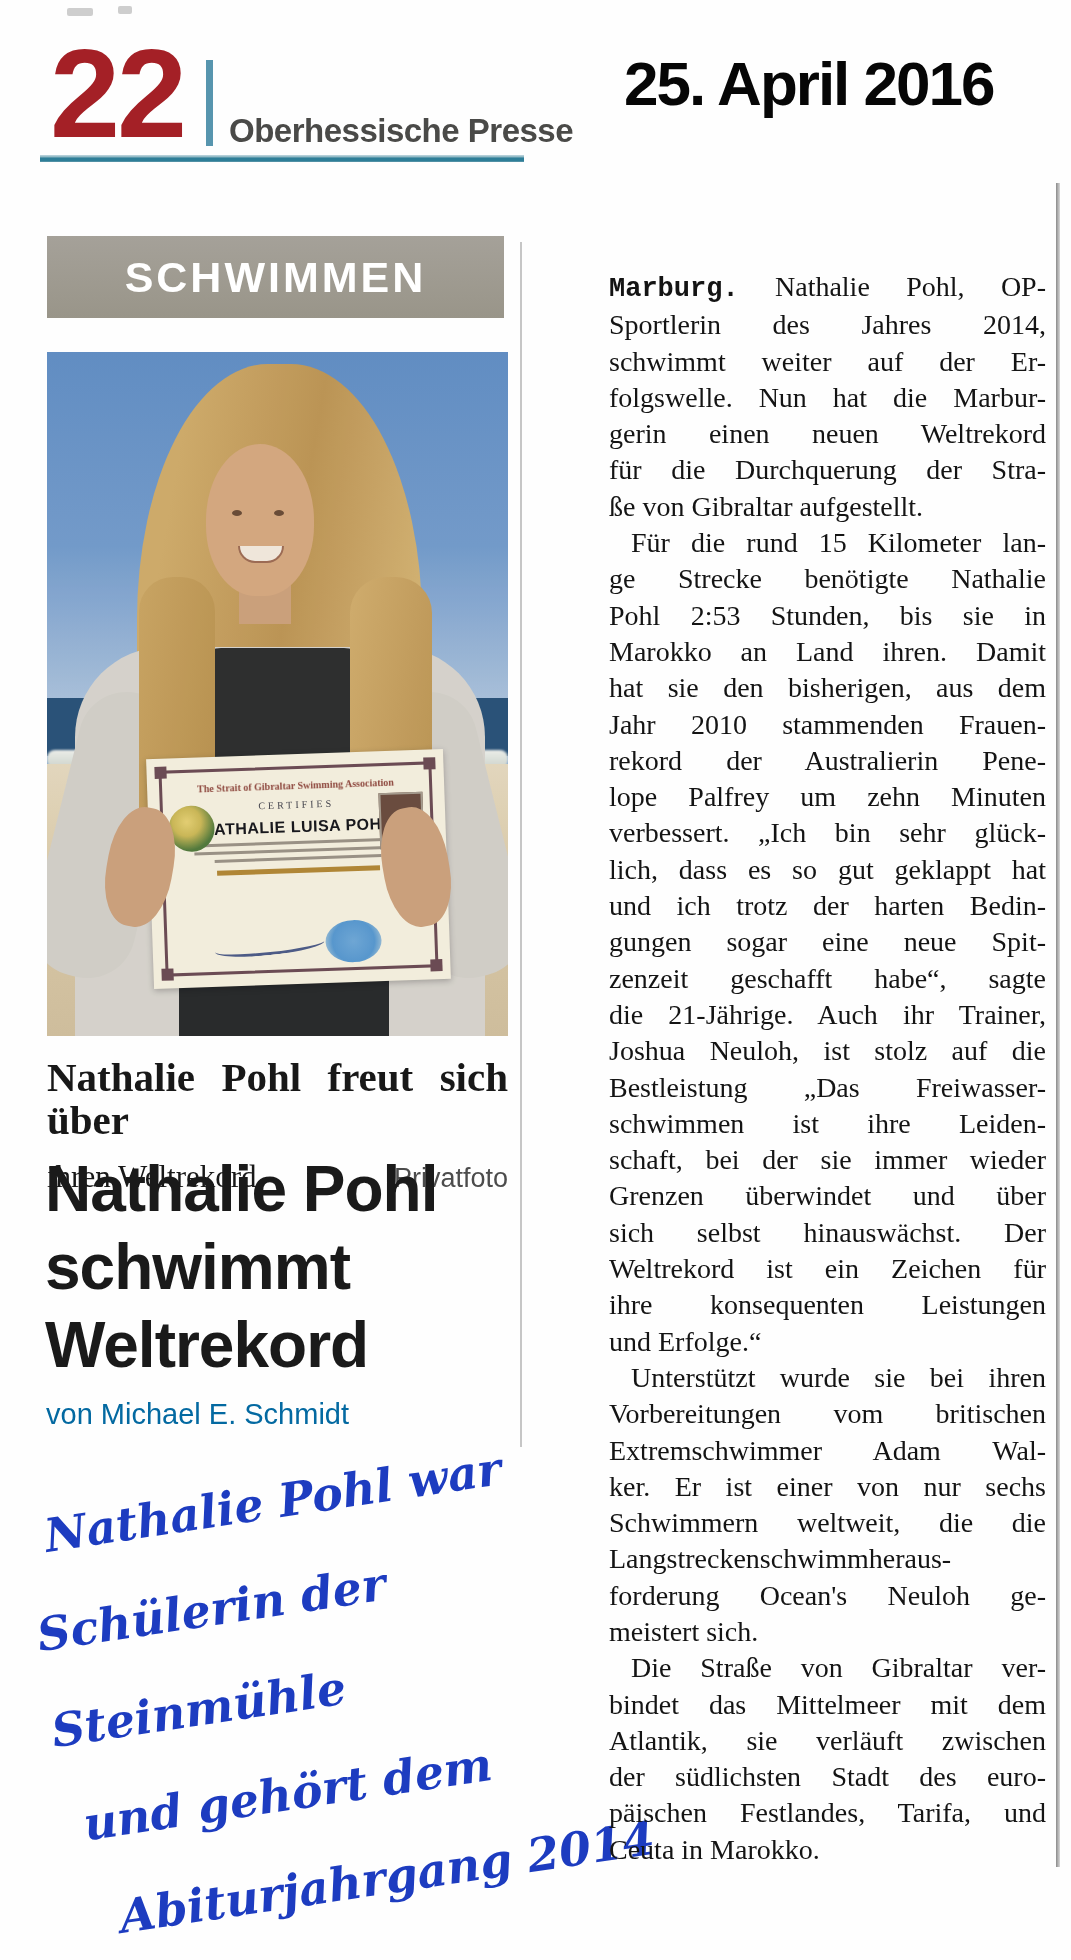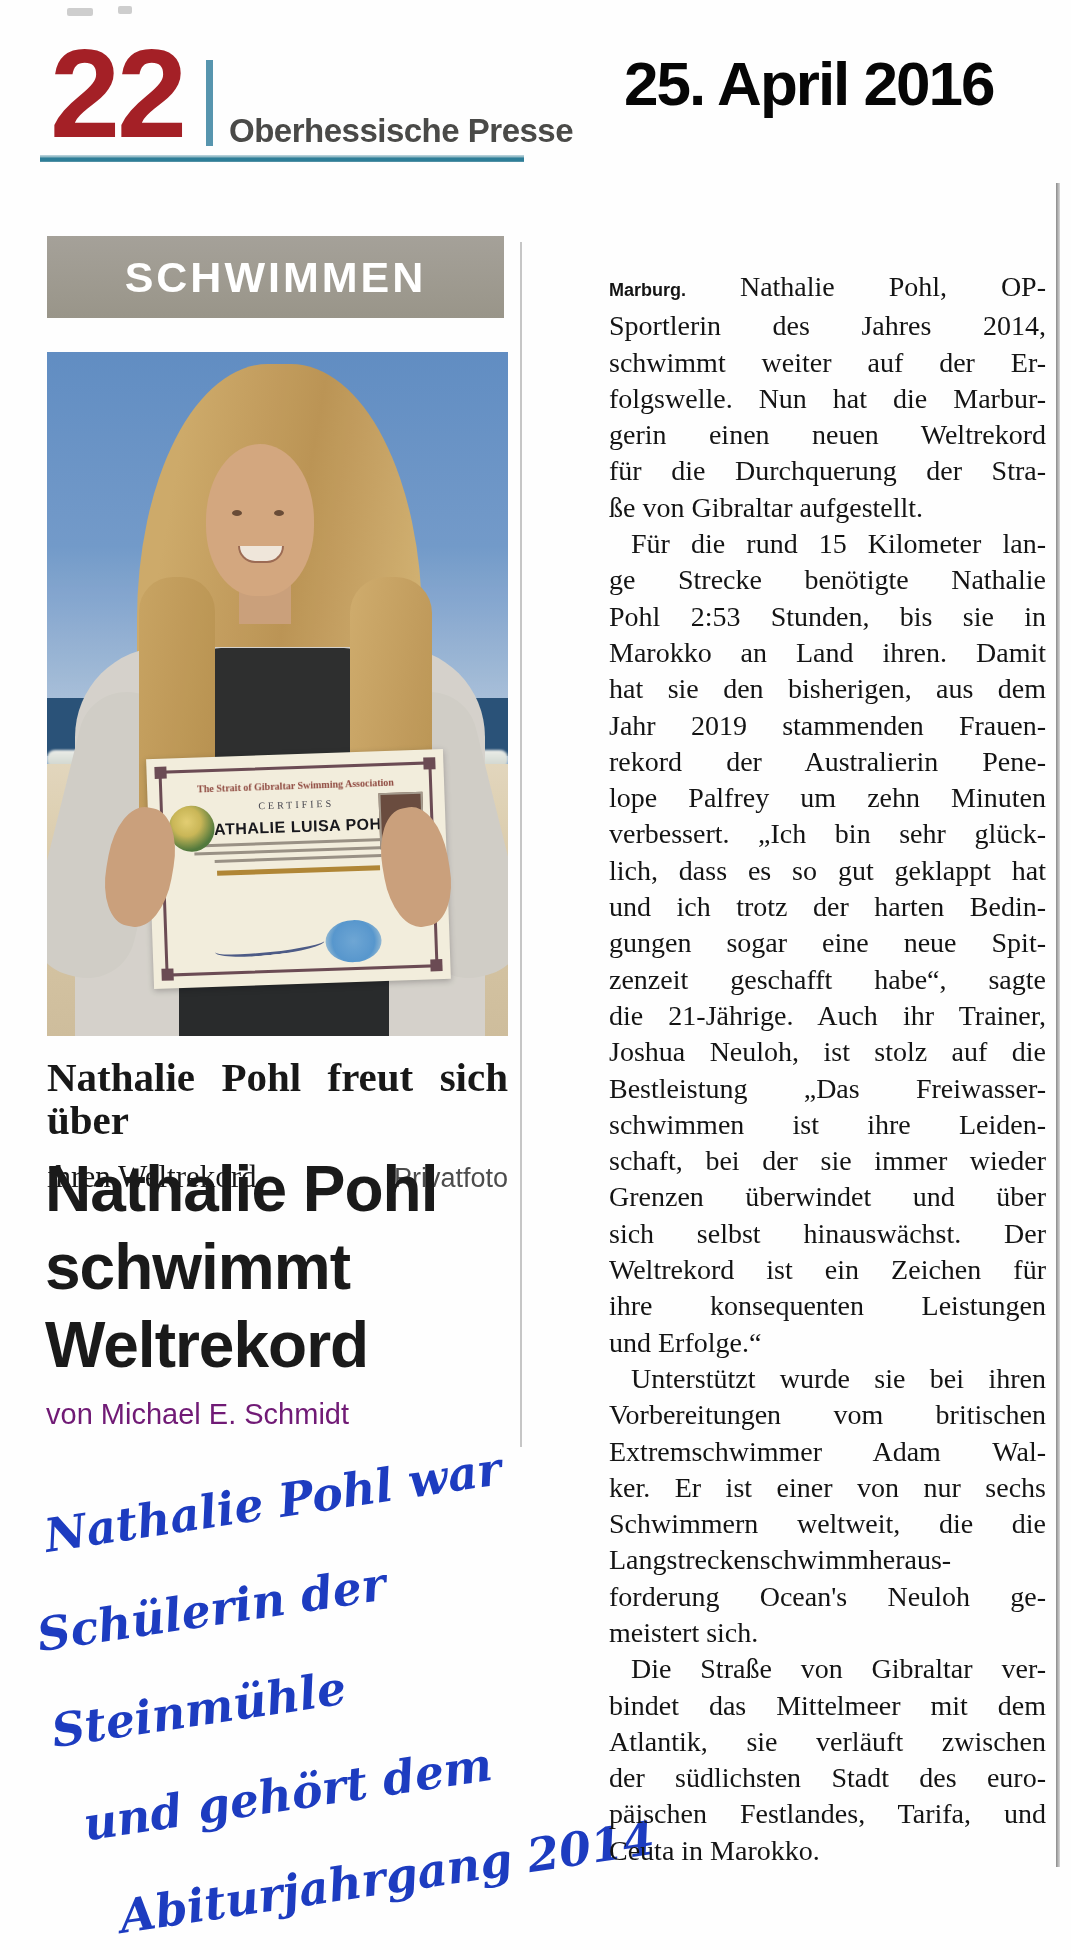--- a/index.html
+++ b/index.html
@@ -84,33 +84,33 @@
   
   .caption{left:47px;top:1056px;width:461px;color:#181818;}
   .cap1{font-size:41px;font-weight:700;line-height:43px;text-align:justify;text-align-last:justify;}
   .cap2{display:flex;justify-content:space-between;align-items:baseline;line-height:43px;}
   .cap2 .bold{font-size:31px;font-weight:400;margin-top:13px;}
   .credit{font-family:"Liberation Sans",sans-serif;font-size:27px;color:#4c4c4c;}
 
   
   .headline{left:45px;top:1150px;font-family:"Liberation Sans",sans-serif;font-weight:700;
         font-size:64px;line-height:78px;color:#1a1a1a;letter-spacing:-1px;}
-  .byline{left:46px;top:1398px;font-family:"Liberation Sans",sans-serif;font-size:29px;color:#701a75;}
+  .byline{left:46px;top:1398px;font-family:"Liberation Sans",sans-serif;font-size:29px;color:#0369a1;}
 
   
   .note{left:16px;top:1492px;width:640px;transform:rotate(-8.5deg);transform-origin:0 0;
         font-family:"DejaVu Serif",serif;font-style:italic;font-weight:700;
         font-size:46px;line-height:97px;}
 
   
   .article{left:609px;top:269px;width:437px;font-size:28px;line-height:36.3px;color:#141414;}
   .article .line{text-align:justify;text-align-last:justify;}
   .article .line.last{text-align-last:left;}
   .article .para.indent .line.first{text-indent:22px;}
-  .article .lead{font-family:Liberation Sans, sans-serif;font-weight:700;font-size:18px;}
+  .article .lead{font-family:Liberation Mono, monospace;font-weight:700;font-size:27px;}
 
   
   .divider-left{left:520px;top:242px;width:2px;height:1205px;background:#c6c6c6;}
   .divider-right{left:1056px;top:183px;width:4px;height:1684px;
         background:linear-gradient(90deg,#8a8a8a 0%,#d8d8d8 100%);}
 </style>
 </head>
 <body>
 
 <div class="page">
@@ -203,21 +203,21 @@
         <div class="line">gerin einen neuen Weltrekord</div>
         <div class="line">für die Durchquerung der Stra-</div>
         <div class="line last">ße von Gibraltar aufgestellt.</div>
       </div>
       <div class="para indent">
         <div class="line first">Für die rund 15 Kilometer lan-</div>
         <div class="line">ge Strecke benötigte Nathalie</div>
         <div class="line">Pohl 2:53 Stunden, bis sie in</div>
         <div class="line">Marokko an Land ihren. Damit</div>
         <div class="line">hat sie den bisherigen, aus dem</div>
-        <div class="line">Jahr 2019 stammenden Frauen-</div>
+        <div class="line">Jahr 2010 stammenden Frauen-</div>
         <div class="line">rekord der Australierin Pene-</div>
         <div class="line">lope Palfrey um zehn Minuten</div>
         <div class="line">verbessert. „Ich bin sehr glück-</div>
         <div class="line">lich, dass es so gut geklappt hat</div>
         <div class="line">und ich trotz der harten Bedin-</div>
         <div class="line">gungen sogar eine neue Spit-</div>
         <div class="line">zenzeit geschafft habe“, sagte</div>
         <div class="line">die 21-Jährige. Auch ihr Trainer,</div>
         <div class="line">Joshua Neuloh, ist stolz auf die</div>
         <div class="line">Bestleistung „Das Freiwasser-</div>

